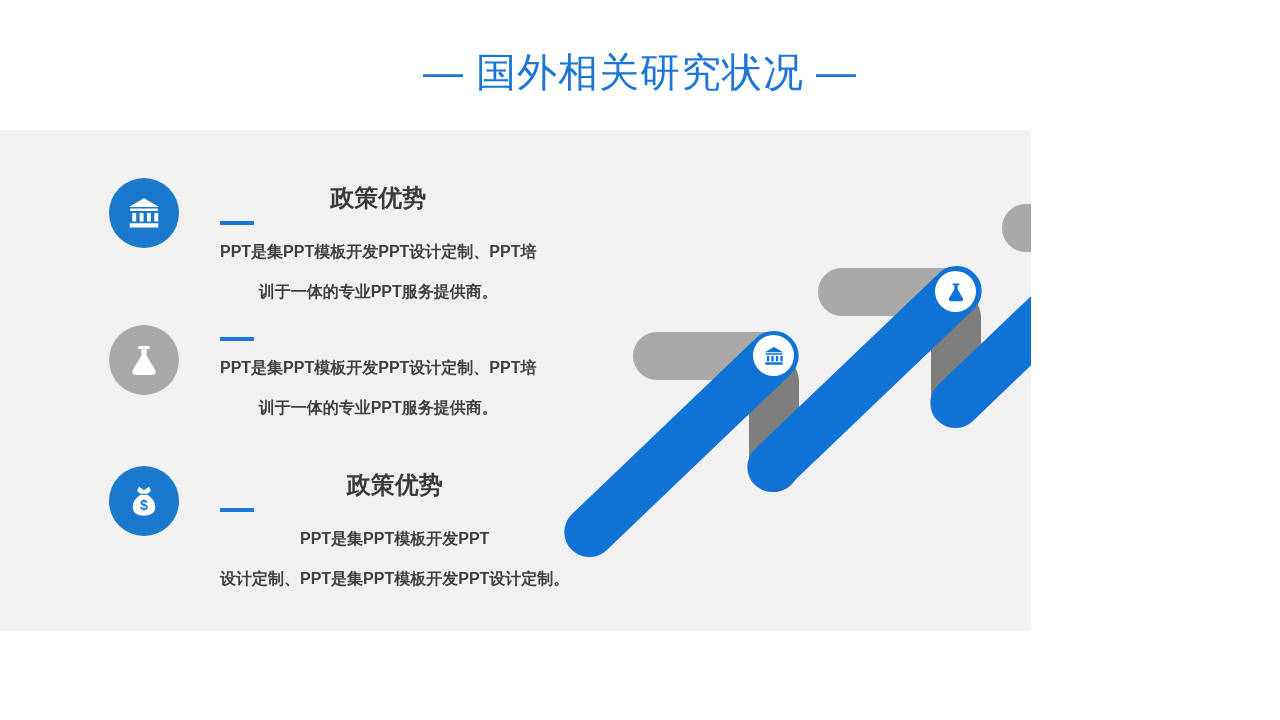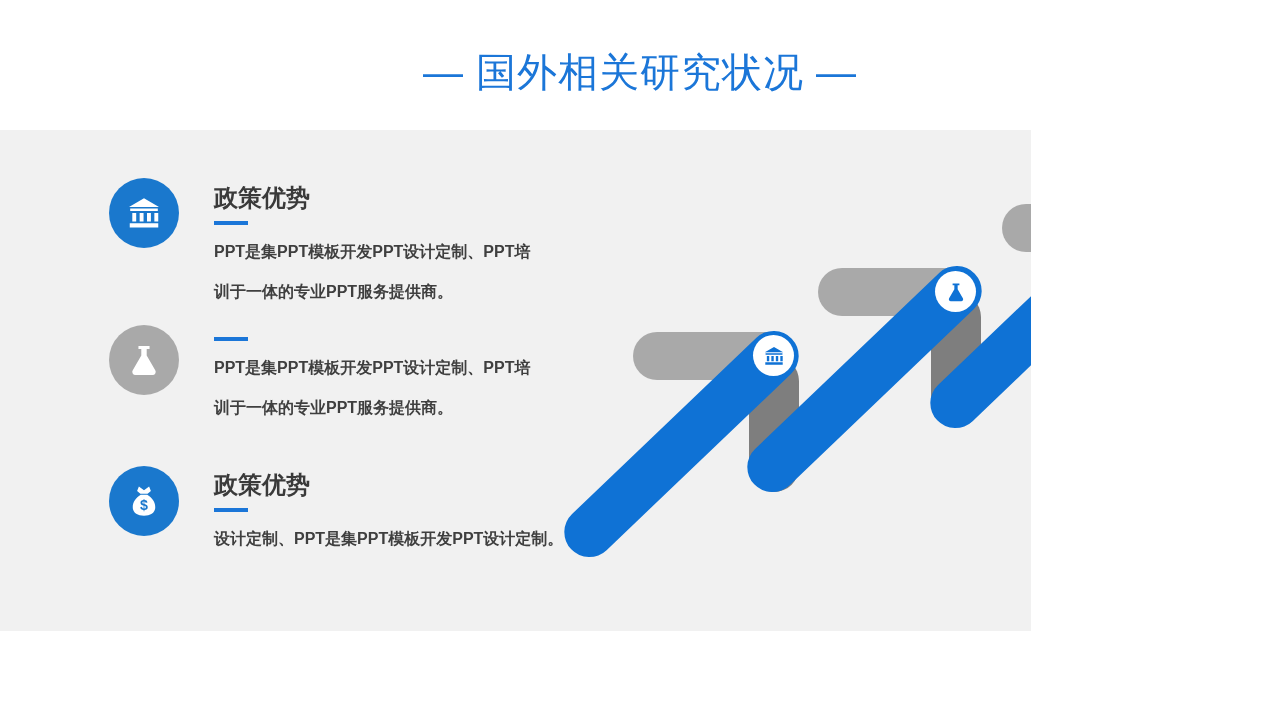--- a/index.html
+++ b/index.html
@@ -22,21 +22,21 @@
   }
   
   .sec-circle{
     position:absolute;left:109px;width:70px;height:70px;border-radius:50%;
     display:flex;align-items:center;justify-content:center;
   }
   .sec-circle.blue{background:var(--circle-blue);}
   .sec-circle.gray{background:var(--light-gray);}
   .sec-circle svg{width:36px;height:36px;color:#ffffff;fill:currentColor;}
   .sec-circle .bag-dollar{fill:var(--circle-blue);}
-  .section{position:absolute;left:214px;}
+  .section{position:absolute;left:220px;text-align:center;}
   .sec-title{font-size:24px;line-height:28px;font-weight:700;color:var(--heading-text);}
   .sec-underline{width:34px;height:4px;background:var(--accent);margin-top:9px;}
   .sec-body{margin-top:7px;font-size:16px;line-height:40px;font-weight:600;color:var(--body-text);white-space:nowrap;}
   
   .cap-h{position:absolute;height:48px;border-radius:24px;background:var(--light-gray);}
   .cap-v{position:absolute;width:50px;border-radius:25px;background:var(--dark-gray);}
   .diag{position:absolute;width:305px;height:50px;border-radius:25px;background:var(--diagonal-blue);transform:rotate(-43.7deg);}
   .node{
     position:absolute;width:41px;height:41px;border-radius:50%;background:#ffffff;
     display:flex;align-items:center;justify-content:center;
@@ -85,20 +85,21 @@
     <div class="sec-body">
       <div>PPT是集PPT模板开发PPT设计定制、PPT培</div>
       <div>训于一体的专业PPT服务提供商。</div>
     </div>
   </div>
 
   <div class="section" style="top:471px">
     <div class="sec-title">政策优势</div>
     <div class="sec-underline"></div>
     <div class="sec-body">
+      <div>PPT是集PPT模板开发PPT</div>
       <div>设计定制、PPT是集PPT模板开发PPT设计定制。</div>
     </div>
   </div>
 
   <div>
 
     <div class="cap-h" style="left:633px;top:332px;width:164px"></div>
     <div class="cap-h" style="left:818px;top:268px;width:162px"></div>
     <div class="cap-h" style="left:1002px;top:204px;width:163px"></div>
 

